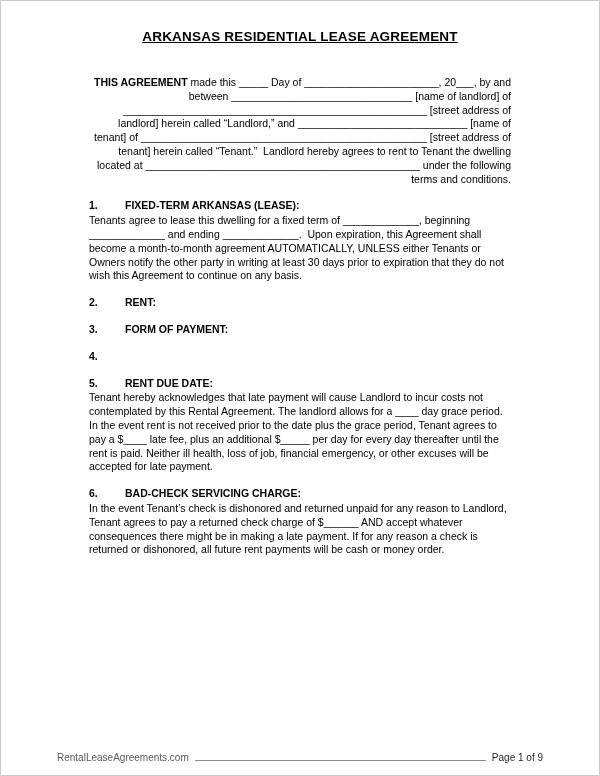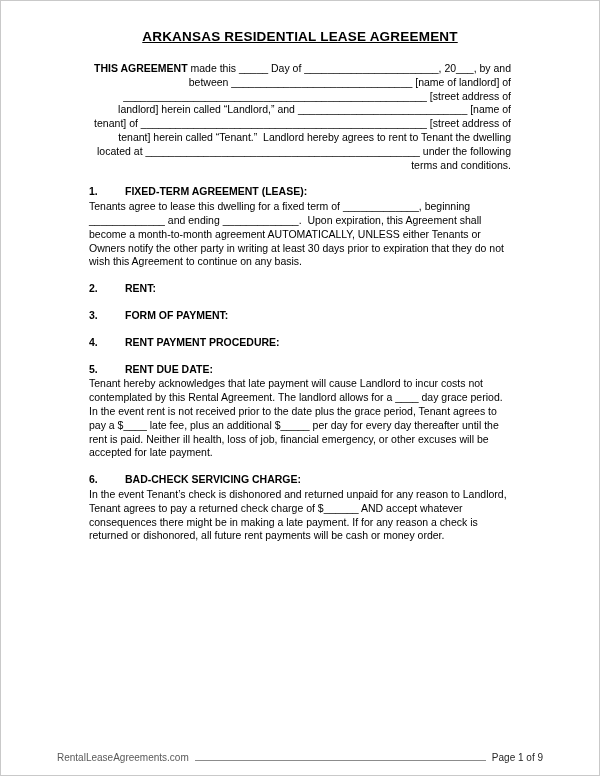--- a/index.html
+++ b/index.html
@@ -15,21 +15,21 @@
     background: #ffffff;
     border: 1px solid #c9c9c9;
     font-family: "Liberation Sans", sans-serif;
     font-size: 10.5px;
     line-height: 13.8px;
     color: #000000;
     padding: 28px 88px 0 88px;
     overflow: hidden;
   }
   .doc-title {
-    margin: 0 0 17px 0;
+    margin: 0 0 31px 0;
     font-size: 13.5px;
     line-height: 16px;
     font-weight: bold;
     text-align: center;
     text-decoration: underline;
     letter-spacing: 0.2px;
   }
   .para {
     margin: 0;
     white-space: pre-wrap;
@@ -76,21 +76,21 @@
 
 <div class="page">
 
   <h1 class="doc-title">ARKANSAS RESIDENTIAL LEASE AGREEMENT</h1>
 
   <p class="para"><strong>THIS AGREEMENT</strong><span> made this _____ Day of _______________________, 20___, by and between _______________________________ [name of landlord] of ____________________________________________________ [street address of landlord] herein called “Landlord,” and _____________________________ [name of tenant] of _________________________________________________ [street address of tenant] herein called “Tenant.”  Landlord hereby agrees to rent to Tenant the dwelling located at _______________________________________________ under the following terms and conditions.</span></p>
 
   <div class="section">
     <div class="sec-head">
       <span class="sec-num">1.</span>
-      <span class="sec-title">FIXED-TERM AGREEMENT (LEASE):</span>
+      <span class="sec-title">FIXED-TERM ARKANSAS (LEASE):</span>
     </div>
     <p class="sec-body">Tenants agree to lease this dwelling for a fixed term of _____________, beginning _____________ and ending _____________.  Upon expiration, this Agreement shall become a month-to-month agreement AUTOMATICALLY, UNLESS either Tenants or Owners notify the other party in writing at least 30 days prior to expiration that they do not wish this Agreement to continue on any basis.</p>
   </div>
 
   <div class="section">
     <div class="sec-head">
       <span class="sec-num">2.</span>
       <span class="sec-title">RENT:</span>
     </div>
   </div>
@@ -98,21 +98,20 @@
   <div class="section">
     <div class="sec-head">
       <span class="sec-num">3.</span>
       <span class="sec-title">FORM OF PAYMENT:</span>
     </div>
   </div>
 
   <div class="section">
     <div class="sec-head">
       <span class="sec-num">4.</span>
-      <span class="sec-title">RENT PAYMENT PROCEDURE:</span>
     </div>
   </div>
 
   <div class="section">
     <div class="sec-head">
       <span class="sec-num">5.</span>
       <span class="sec-title">RENT DUE DATE:</span>
     </div>
     <p class="sec-body">Tenant hereby acknowledges that late payment will cause Landlord to incur costs not contemplated by this Rental Agreement. The landlord allows for a ____ day grace period. In the event rent is not received prior to the date plus the grace period, Tenant agrees to pay a $____ late fee, plus an additional $_____ per day for every day thereafter until the rent is paid. Neither ill health, loss of job, financial emergency, or other excuses will be accepted for late payment.</p>
   </div>

